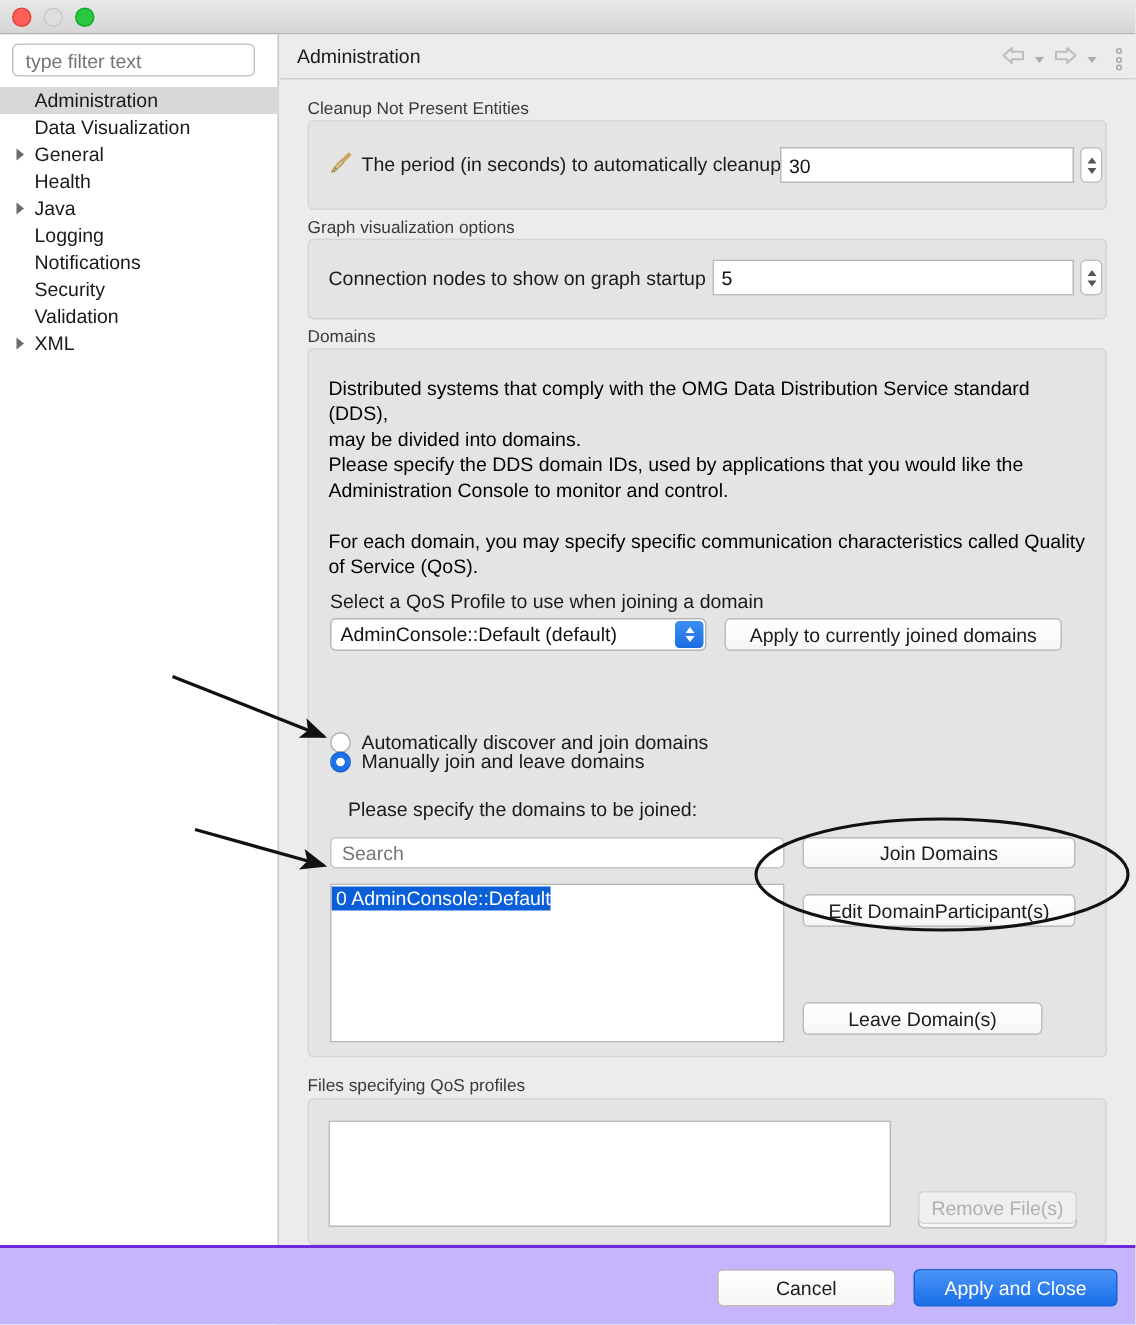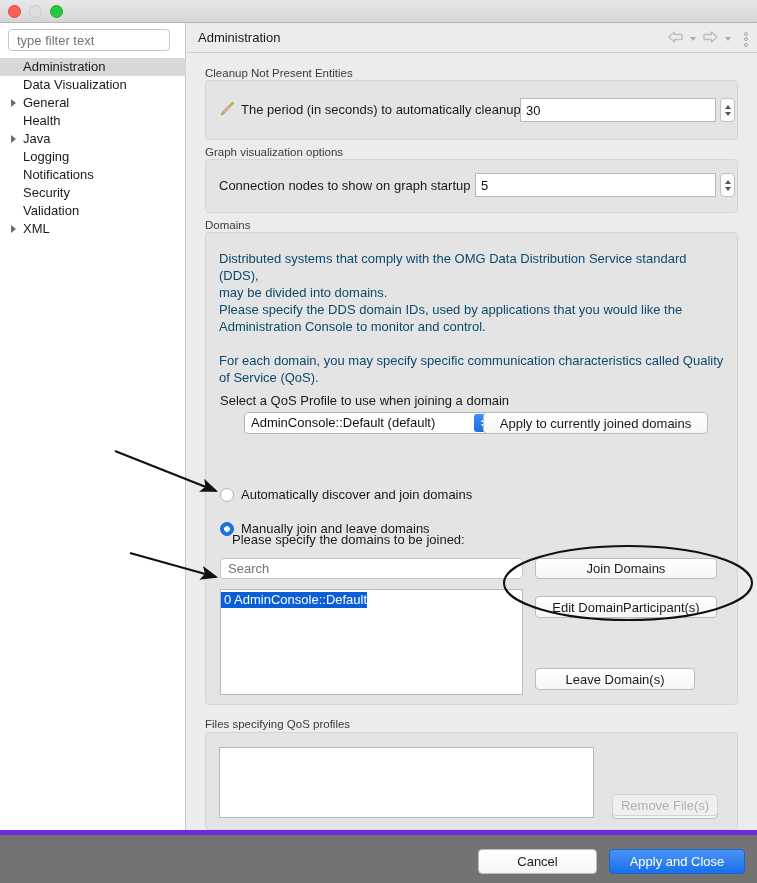--- a/index.html
+++ b/index.html
@@ -108,30 +108,30 @@
     display: flex; flex-direction: column; align-items: center; justify-content: center;
   }
   .stepper .up, .stepper .dn {
     width: 0; height: 0; border-left: 3.5px solid transparent; border-right: 3.5px solid transparent;
   }
   .stepper .up { border-bottom: 4px solid #555; margin-bottom: 3px; }
   .stepper .dn { border-top: 4px solid #555; }
 
   
   .desc {
-    position: absolute; font-size: 13px; color: #0c4a6e; line-height: 17px;
+    position: absolute; font-size: 13px; color: #000000; line-height: 17px;
     white-space: pre-wrap;
   }
 
   
   .combo {
     position: absolute; height: 22px; background: #fff;
     border: 1px solid #b5b5b5; border-radius: 4px;
     font-size: 13px; color: #111; line-height: 20px; padding-left: 6px;
-    white-space: nowrap; overflow: hidden; margin-left: 24px;
+    white-space: nowrap; overflow: hidden;
   }
   .combo-arrow {
     position: absolute; right: 1px; top: 1px; width: 19px; height: 18px;
     background: linear-gradient(to bottom, #3d8ff5, #1c6ee0);
     border-radius: 3px;
     display: flex; flex-direction: column; align-items: center; justify-content: center;
   }
   .combo-arrow .u, .combo-arrow .d {
     width: 0; height: 0; border-left: 3.5px solid transparent; border-right: 3.5px solid transparent;
   }
@@ -182,21 +182,21 @@
     padding-left: 3px; white-space: nowrap;
   }
   .list-row.selected { background: #0a5fd8; color: #fff; }
 
   
   .broom { position: absolute; width: 17px; height: 17px; }
 
   
   .bottom-bar {
     position: absolute; left: 0; bottom: 0; width: 757px; height: 53px;
-    background: #737373; border-top: 5px solid #6d28d9;
+    background: #c4b5fd; border-top: 2px solid #6d28d9;
   }
 
   
   .annot { position: absolute; left: 0; top: 0; width: 757px; height: 883px; pointer-events: none; }
 </style>
 </head>
 <body>
 
 <div id="app">
 
@@ -299,21 +299,21 @@
         </span>
       </div>
 
       <div class="btn" style="left:277px; top:179px; width:225px; height:22px;">Apply to currently joined domains</div>
 
       <div class="radio-row" style="left:14px; top:254px;">
         <span class="radio"></span>
         <span class="radio-label">Automatically discover and join domains</span>
       </div>
 
-      <div class="radio-row" style="left:14px; top:288px;">
+      <div class="radio-row" style="left:14px; top:267px;">
         <span class="radio on"></span>
         <span class="radio-label">Manually join and leave domains</span>
       </div>
 
       <span class="row-label" style="left:26px; top:299px;">Please specify the domains to be joined:</span>
 
       <input class="search-field" style="left: 14px; top: 325px; width: 303px; height: 21px;" placeholder="Search">
 
       <div class="btn" style="left:329px; top:325px; width:182px; height:21px;">Join Domains</div>
 

